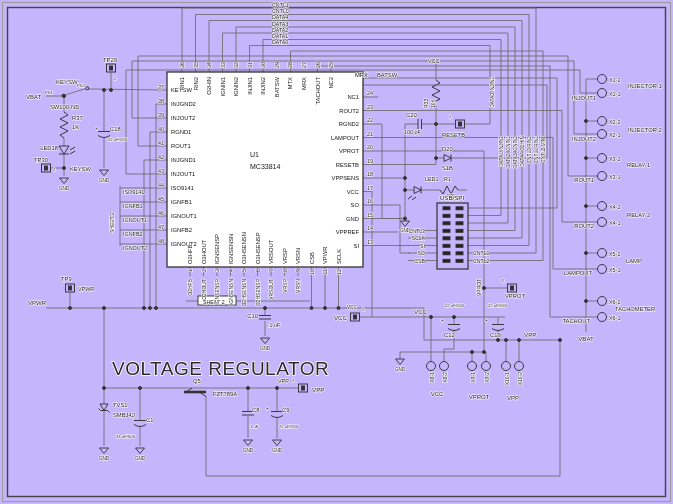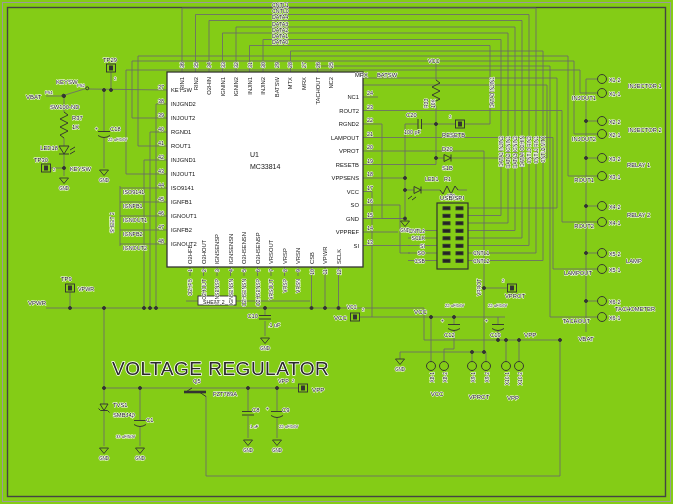--- a/index.html
+++ b/index.html
@@ -1,16 +1,16 @@
 <!DOCTYPE html>
 <html><head>
 <meta charset="utf-8">
 <style>
   html,body{margin:0;padding:0;background:#e8e8e8;}
-  #stage{width:673px;height:504px;background:#84cc16;position:relative;overflow:hidden;}
+  #stage{width:673px;height:504px;background:#c4b5fd;position:relative;overflow:hidden;}
   svg{display:block;}
   text{font-family:"Liberation Sans","DejaVu Sans",sans-serif;fill:#151515;
        paint-order:stroke;stroke:#ffffff;stroke-width:1.1px;stroke-linejoin:round;}
   .big{letter-spacing:0.5px;fill:#2a2a2a;stroke-width:1.5px;}
   .wires path{fill:none;stroke:#6b6b6b;stroke-width:0.85;}
   .comps path,.comps rect,.comps circle{stroke:#333;}
 </style>
 </head>
 <body>
 

